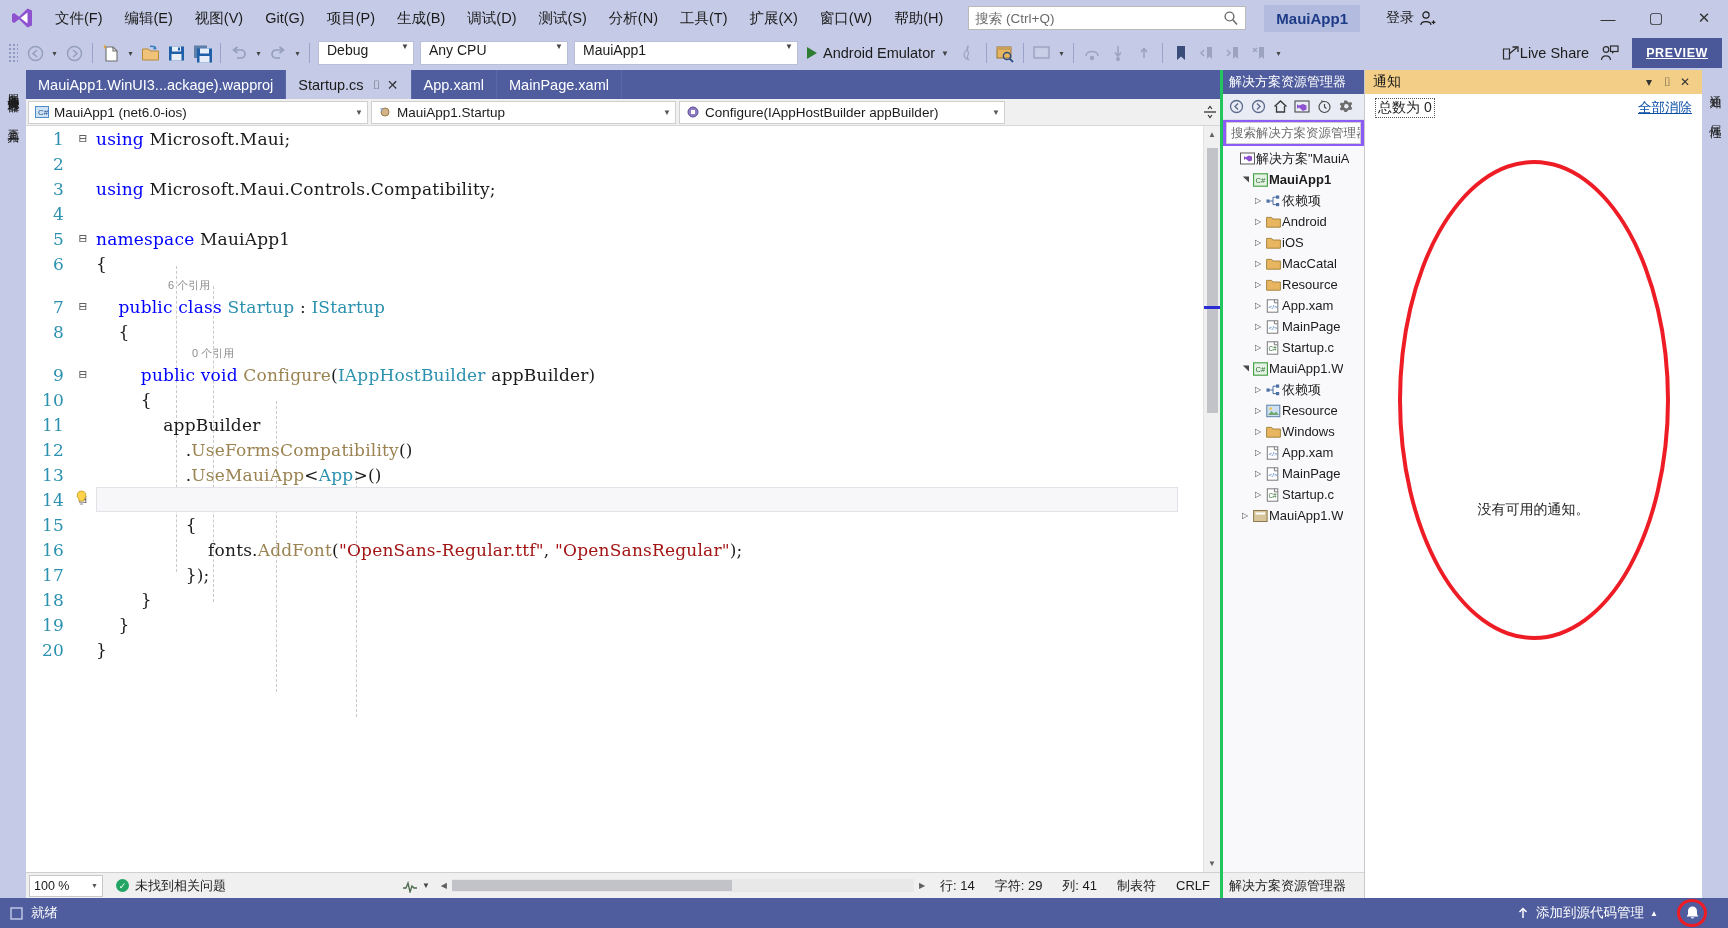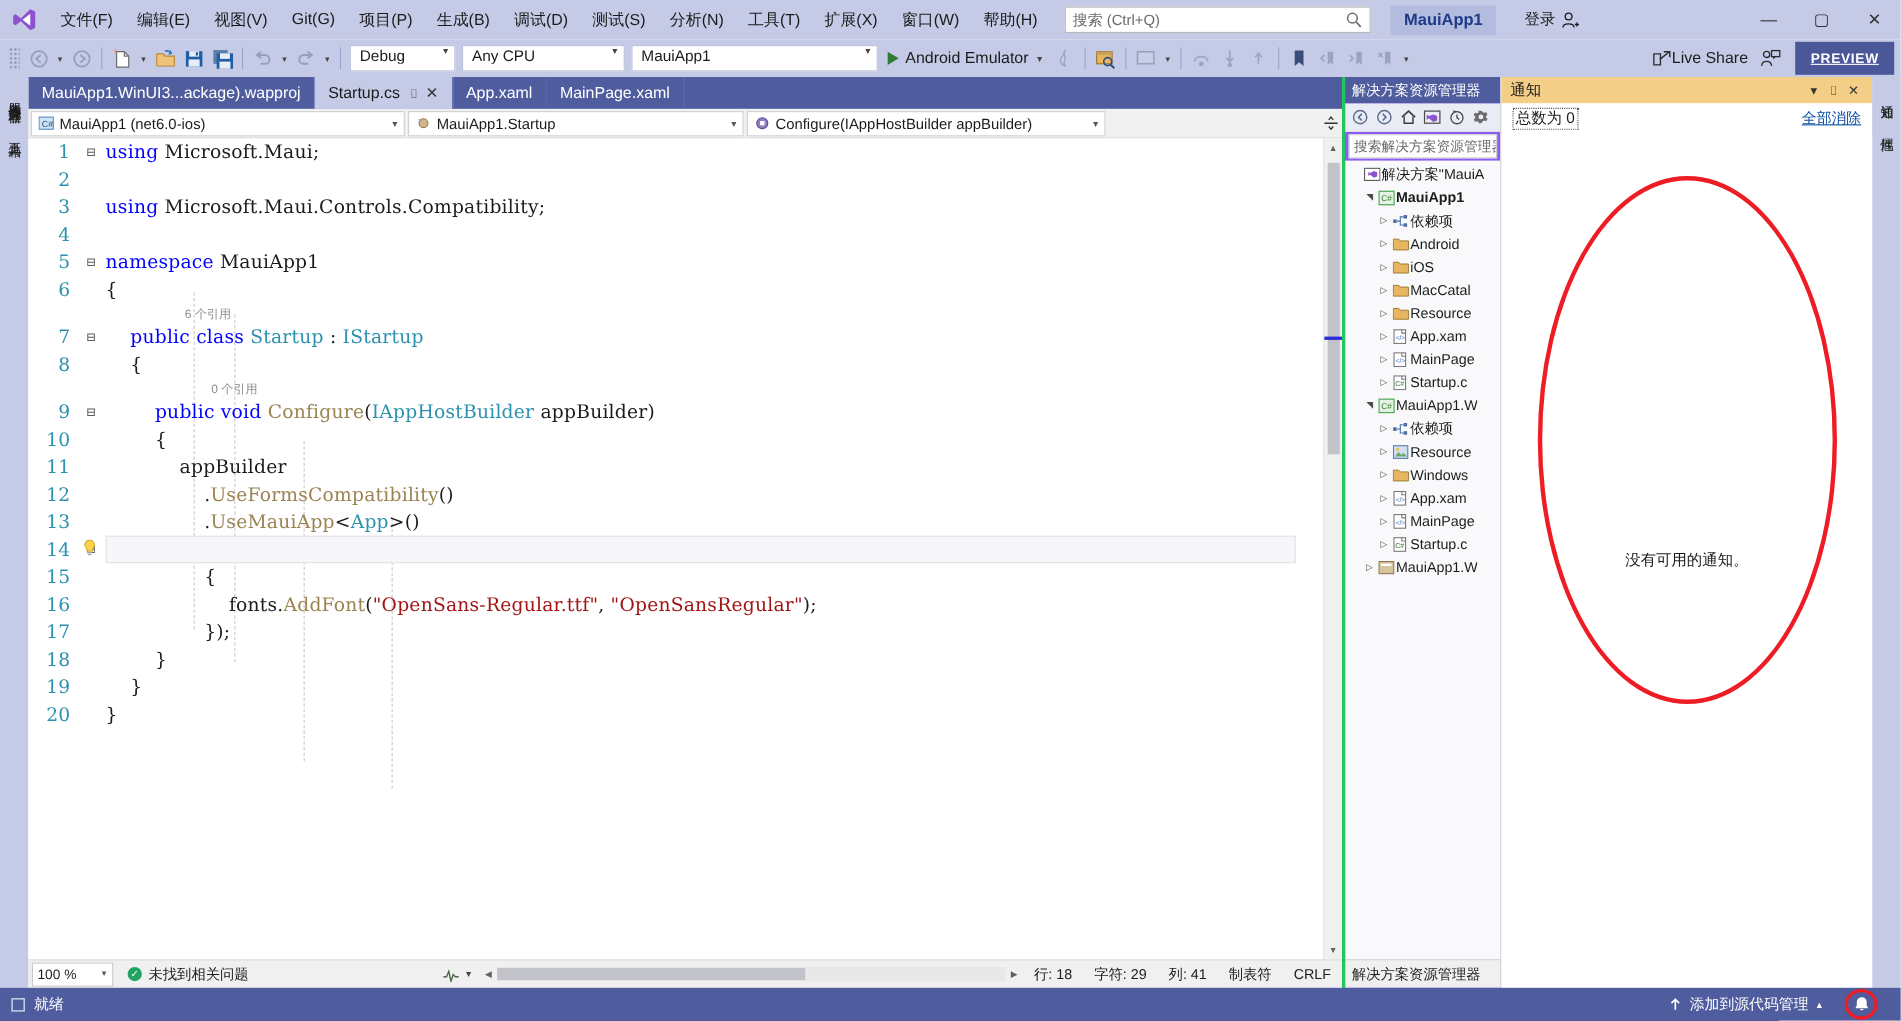--- a/index.html
+++ b/index.html
@@ -612,21 +612,21 @@
             </svg>
           <span style="font-size:8px;color:#444">▼</span>
         </div>
         <div class="hscroll" style="flex:1">
           <div class="hs-arrow">◀</div>
           <div class="hs-track" style="flex:1;position:relative">
             <div class="hs-thumb" style="left:0; width:280px;"></div>
           </div>
           <div class="hs-arrow">▶</div>
         </div>
-        <div class="st-item">行: 18</div>
+        <div class="st-item">行: 14</div>
         <div class="st-item">字符: 29</div>
         <div class="st-item">列: 41</div>
         <div class="st-item">制表符</div>
         <div class="st-item">CRLF</div>
       </div>
 
     </div>
 
     <div class="sol">
       <div class="sol-hdr">解决方案资源管理器</div>

